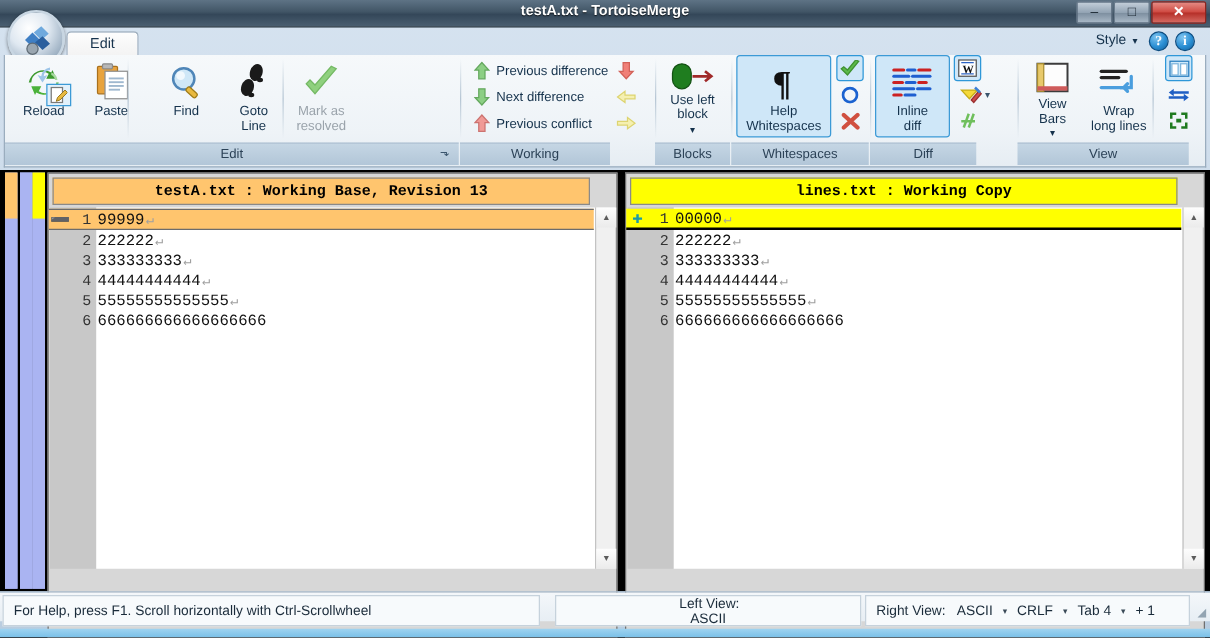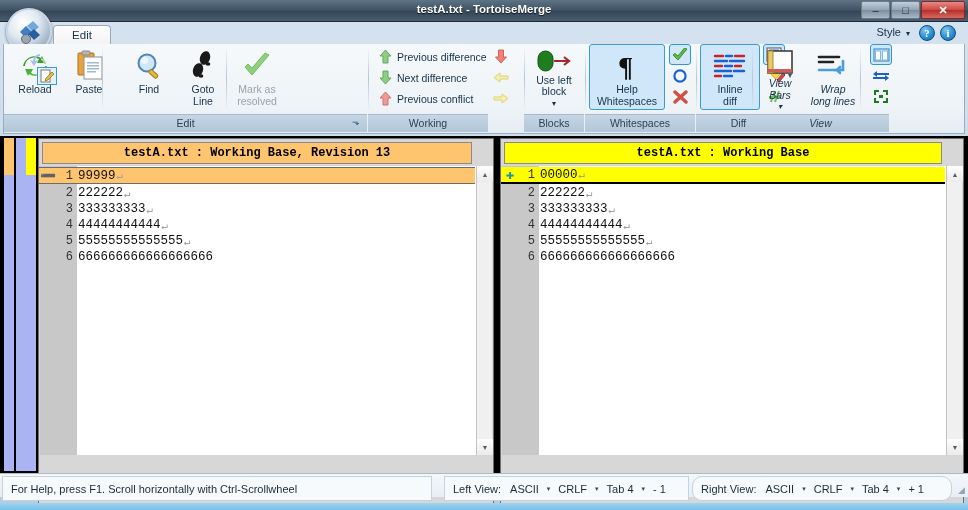--- a/index.html
+++ b/index.html
@@ -471,21 +471,21 @@
                   <path d="M9 13 L13 2"></path>
                   <path d="M3 8 h11"></path>
               </g>
             </svg>
           </span>
         </div>
       </div>
       <div class="grp-label">Diff</div>
     </div>
 
-    <div class="grp" style="left:748px; width:137px;font-style:italic;">
+    <div class="grp" style="left:810px; width:137px;">
       <div class="grp-sep" style="left:0;"></div>
       <div class="grp-body" style="left:4px;">
         <div class="bigbtn" style="width:48px;">
           <div class="ic">
             <svg width="32" height="30" viewBox="0 0 32 30">
               <rect x="4" y="3" width="24" height="22" fill="#fdfdfd" stroke="#3c3c3c" stroke-width="1.6"></rect>
               <rect x="4" y="3" width="5" height="22" fill="#e8c96b" stroke="#a98e30"></rect>
               <rect x="4" y="21" width="24" height="3.5" fill="#cf5b5b"></rect>
             </svg>
           </div>
@@ -600,21 +600,21 @@
         <div class="sarrow">▲</div>
         <div class="sarrow" style="position:absolute; bottom:0;">▼</div>
       </div>
       <div class="hscroll" style="left:1px; bottom:1px; width:452px;">
         <div class="harrow">◀</div>
         <div class="harrow" style="position:absolute; right:0; top:0;">▶</div>
       </div>
     </div>
 
     <div class="pane" style="left:500px; width:464px;">
-      <div class="pane-title" style="width:438px; background:#ffff00;">testA.txt : Working Base</div>
+      <div class="pane-title" style="width:438px; background:#ffff00;">lines.txt : Working Copy</div>
 
       <div class="gutter" style="top:27px; height:289px;"></div>
       <div class="textarea-bg" style="left:38px; top:27px; width:407px; height:289px;"></div>
 
       <div>
         <div class="codeline" style="top:28px; width:444px; background:#ffff00; border-bottom:2px solid #000; height:17px;">
           <span class="mark" style="color:#1a9aa8; font-size:14px; font-weight:bold;">✚</span>
           <span class="ln">1</span>
           <span class="ctext">00000</span>
           <span class="eol">↵</span>
@@ -653,32 +653,32 @@
       <div class="hscroll" style="left:1px; bottom:1px; width:460px;">
         <div class="harrow">◀</div>
         <div class="harrow" style="position:absolute; right:0; top:0;">▶</div>
       </div>
     </div>
   </div>
 
   <div class="statusbar">
     <div class="status-left">For Help, press F1. Scroll horizontally with Ctrl-Scrollwheel</div>
 
-    <div class="status-grp" style="left:444px; width:245px;">
+    <div class="status-grp" style="left:444px; width:245px;flex-direction:column;">
       <span class="lbl">Left View:</span>
       <span class="cell">ASCII</span>
       <span class="car">▾</span>
       <span class="cell">CRLF</span>
       <span class="car">▾</span>
       <span class="cell">Tab 4</span>
       <span class="car">▾</span>
       <span class="cell">- 1</span>
     </div>
 
-    <div class="status-grp" style="left:692px; width:260px;border-radius:10px;">
+    <div class="status-grp" style="left:692px; width:260px;">
       <span class="lbl">Right View:</span>
       <span class="cell">ASCII</span>
       <span class="car">▾</span>
       <span class="cell">CRLF</span>
       <span class="car">▾</span>
       <span class="cell">Tab 4</span>
       <span class="car">▾</span>
       <span class="cell">+ 1</span>
     </div>
 

